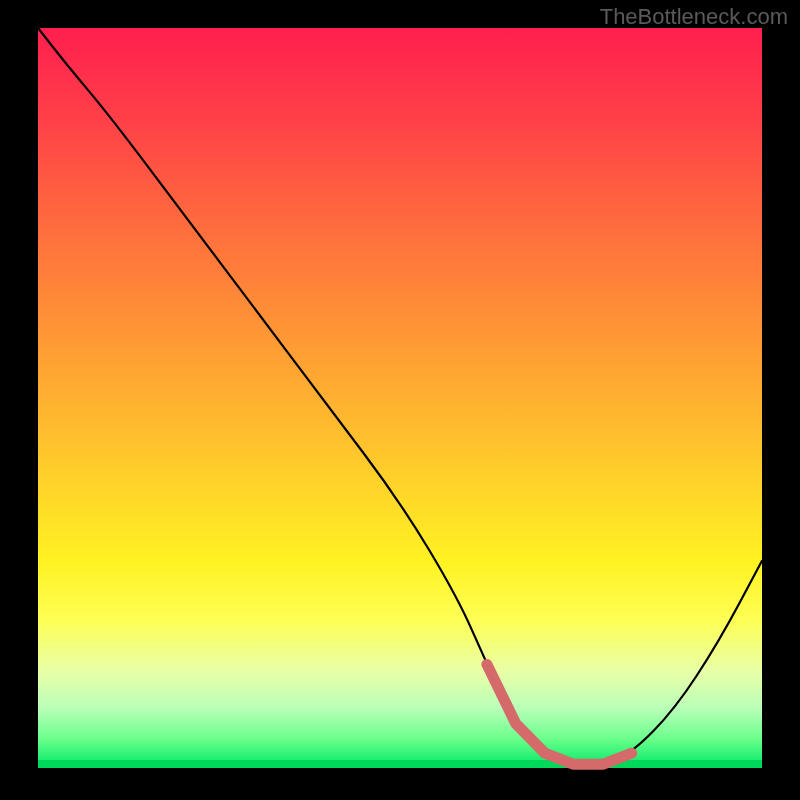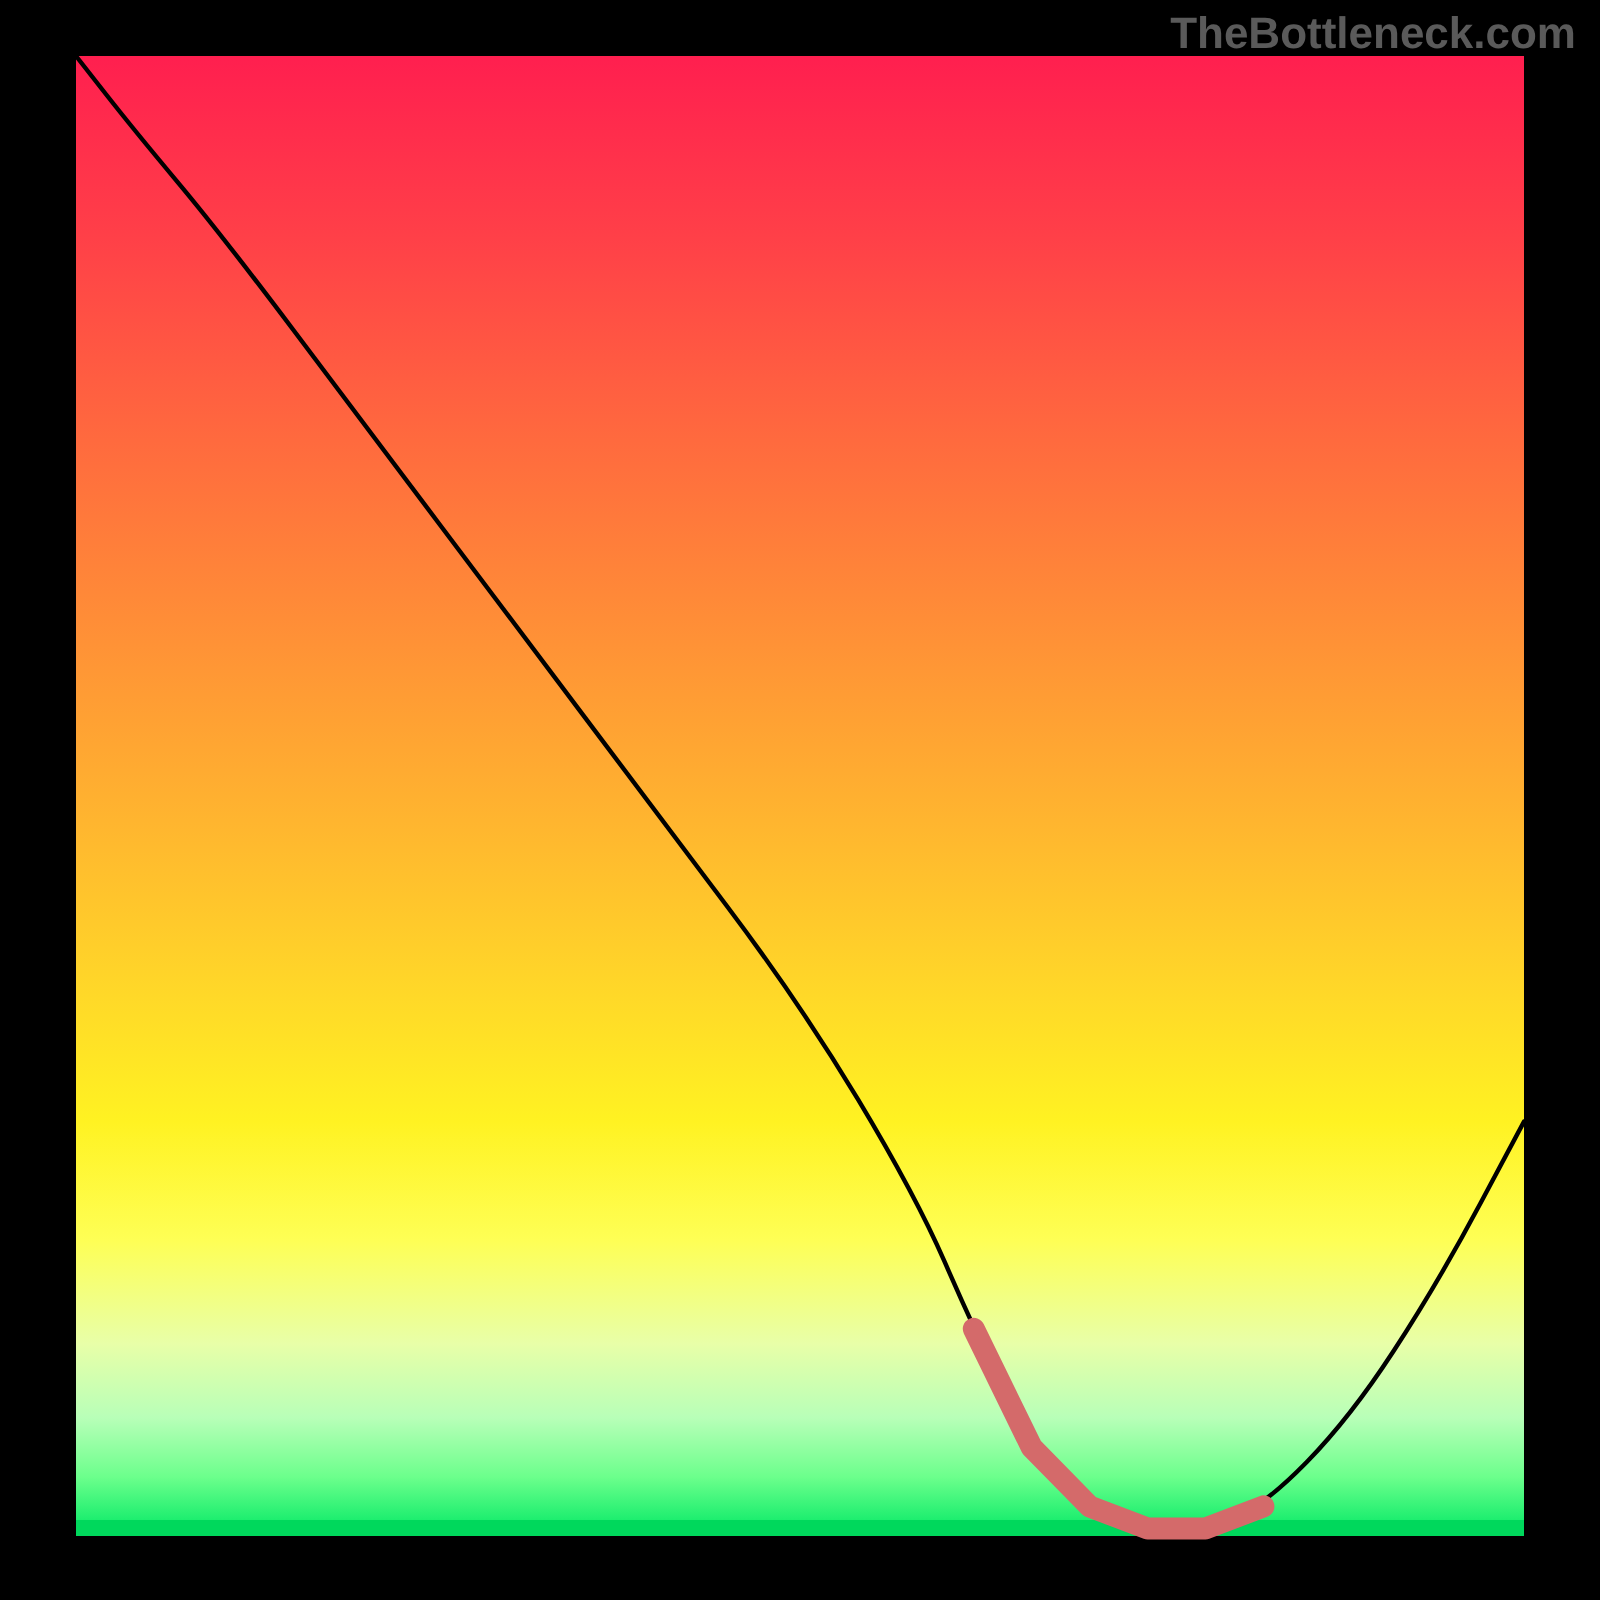--- a/index.html
+++ b/index.html
@@ -10,21 +10,21 @@
     position: relative;
     font-family: Arial, sans-serif;
     overflow: hidden;
   }
   .watermark {
     position: absolute;
     top: 4px;
     right: 12px;
     color: #5a5a5a;
     font-size: 22px;
-    font-weight: 700;
+    font-weight: 400;
     z-index: 10;
   }
   .plot-area {
     position: absolute;
     left: 38px;
     top: 28px;
     width: 724px;
     height: 740px;
   }
   .gradient-bg {

